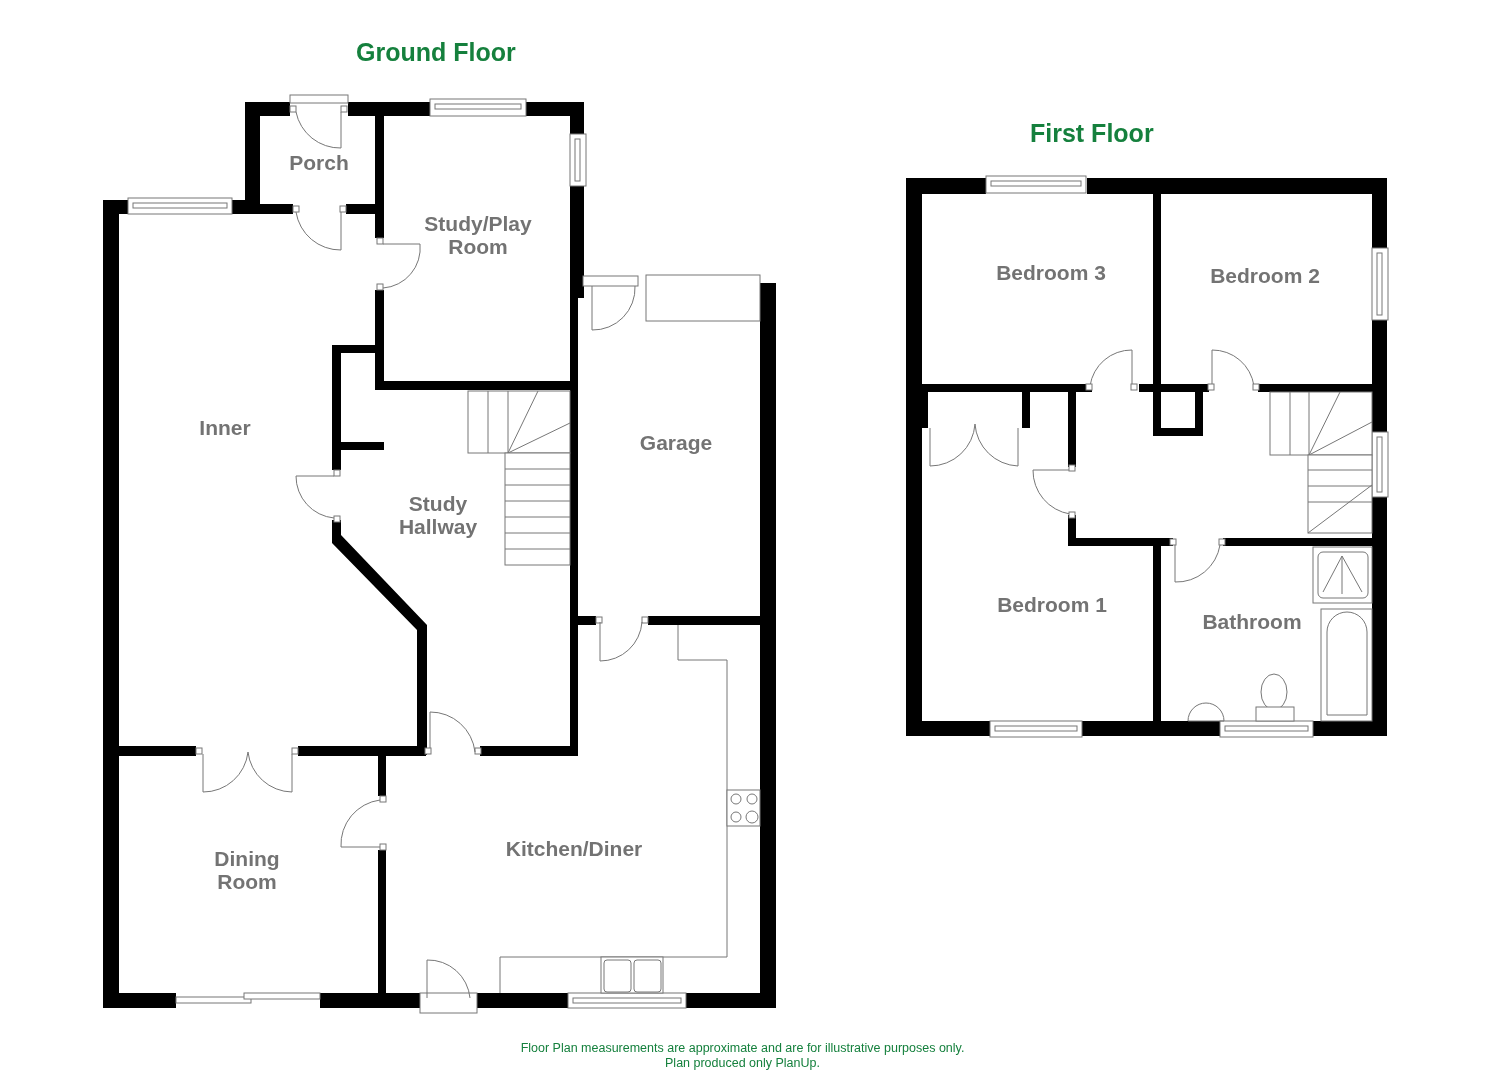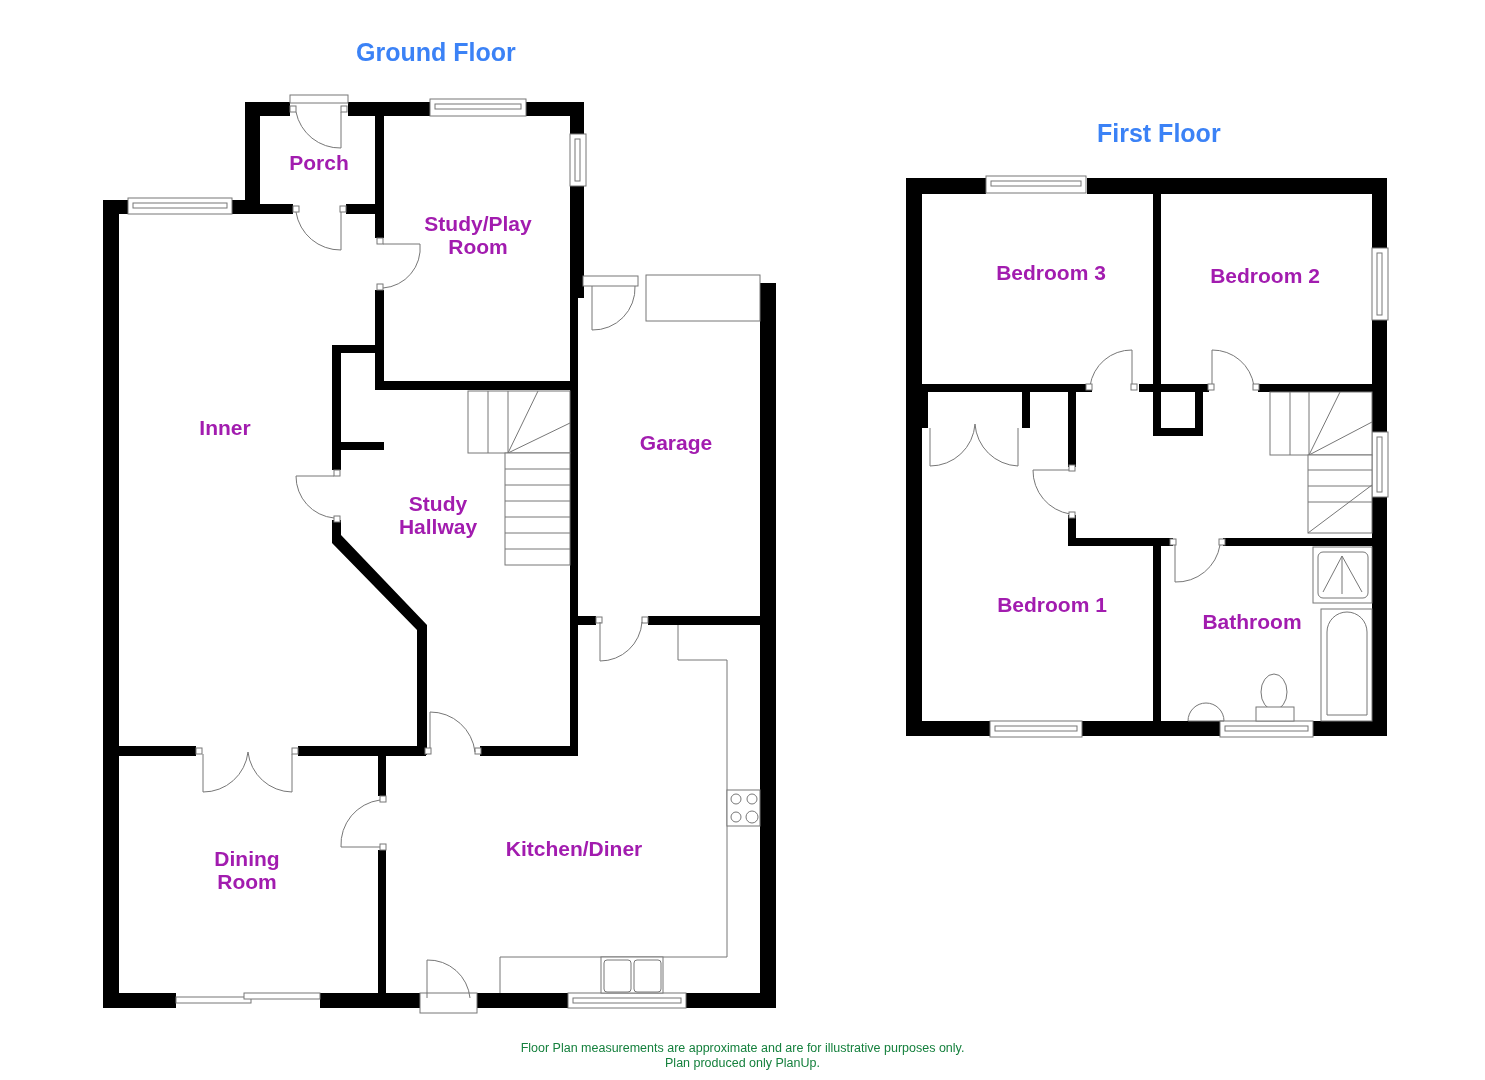--- a/index.html
+++ b/index.html
@@ -1,19 +1,19 @@
 <!DOCTYPE html>
 <html><head>
 <meta charset="utf-8">
 <style>
   html, body { margin: 0; padding: 0; background: #ffffff; }
   body { width: 1485px; height: 1080px; position: relative; overflow: hidden; font-family: "Liberation Sans", sans-serif; }
   #plan { position: absolute; left: 0; top: 0; }
-  .floor-title { position: absolute; font-weight: bold; font-size: 25px; color: #3b82f6; white-space: nowrap; }
-  .room-label { position: absolute; font-weight: bold; font-size: 21px; color: #a21caf; text-align: center; line-height: 23px; white-space: pre-line; transform: translate(-50%, -50%); }
+  .floor-title { position: absolute; font-weight: bold; font-size: 25px; color: #15803d; white-space: nowrap; }
+  .room-label { position: absolute; font-weight: bold; font-size: 21px; color: #737373; text-align: center; line-height: 23px; white-space: pre-line; transform: translate(-50%, -50%); }
   .footer { position: absolute; left: 0; width: 1485px; text-align: center; font-size: 12.5px; color: #15803d; line-height: 15px; }
   .wall { fill: #000; }
   .thin { fill: #fff; stroke: #777; stroke-width: 1; }
   .arc { fill: none; stroke: #777; stroke-width: 1; }
   .jamb { fill: #fff; stroke: #777; stroke-width: 1; }
 </style>
 </head>
 <body>
 
 <svg id="plan" width="1485" height="1080" viewBox="0 0 1485 1080">
@@ -236,21 +236,21 @@
     <line x1="1342" y1="556" x2="1362" y2="592" stroke="#777"></line>
     <rect class="thin" x="1321" y="609" width="51" height="112"></rect>
     <path class="arc" d="M1327 715 L1327 632 A20 20 0 0 1 1367 632 L1367 715 Z"></path>
     <ellipse class="arc" cx="1274" cy="692" rx="13" ry="18"></ellipse>
     <rect class="thin" x="1256" y="707" width="38" height="14"></rect>
     <path class="arc" d="M1188 721 A18 18 0 0 1 1224 721 Z"></path>
   </g>
 </svg>
 
 <div class="floor-title" style="left:356px; top:38px;">Ground Floor</div>
-<div class="floor-title" style="left:1097px; top:119px;">First Floor</div>
+<div class="floor-title" style="left:1030px; top:119px;">First Floor</div>
 
 <div class="room-label" style="left:319px; top:162px;">Porch</div>
 <div class="room-label" style="left:478px; top:235px;">Study/Play
 Room</div>
 <div class="room-label" style="left:225px; top:427px;">Inner</div>
 <div class="room-label" style="left:438px; top:515px;">Study
 Hallway</div>
 <div class="room-label" style="left:676px; top:442px;">Garage</div>
 <div class="room-label" style="left:247px; top:870px;">Dining
 Room</div>

